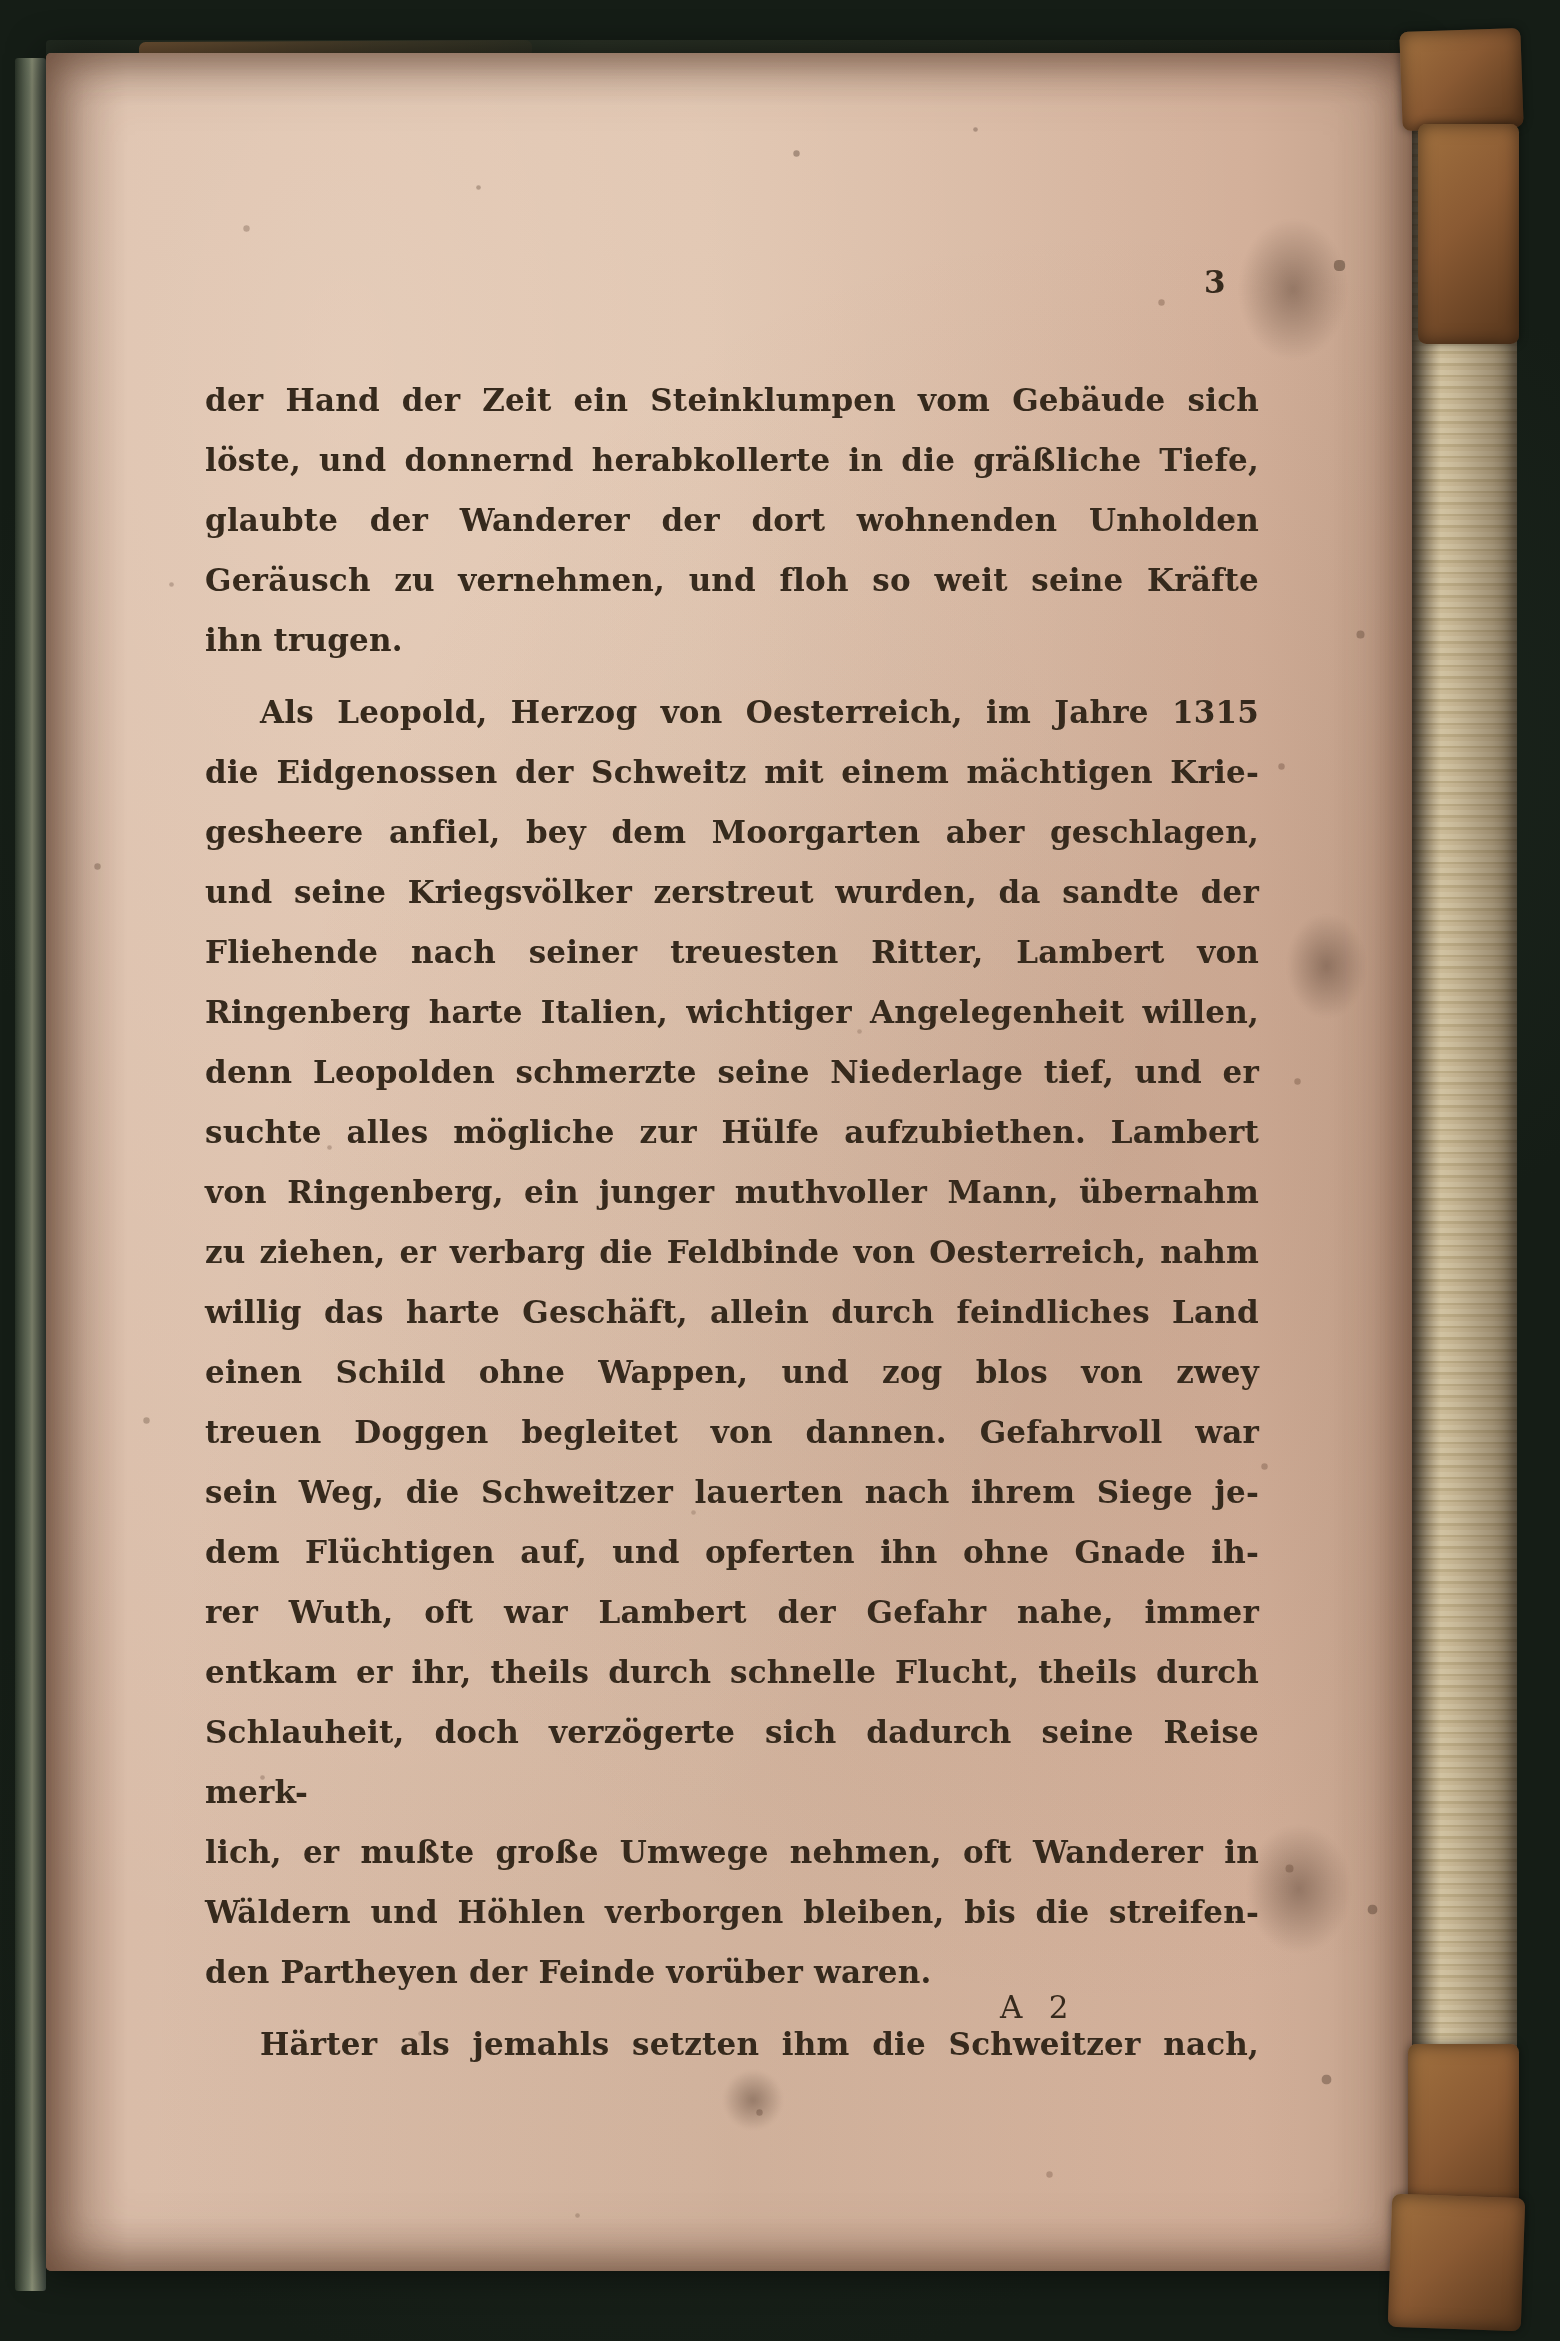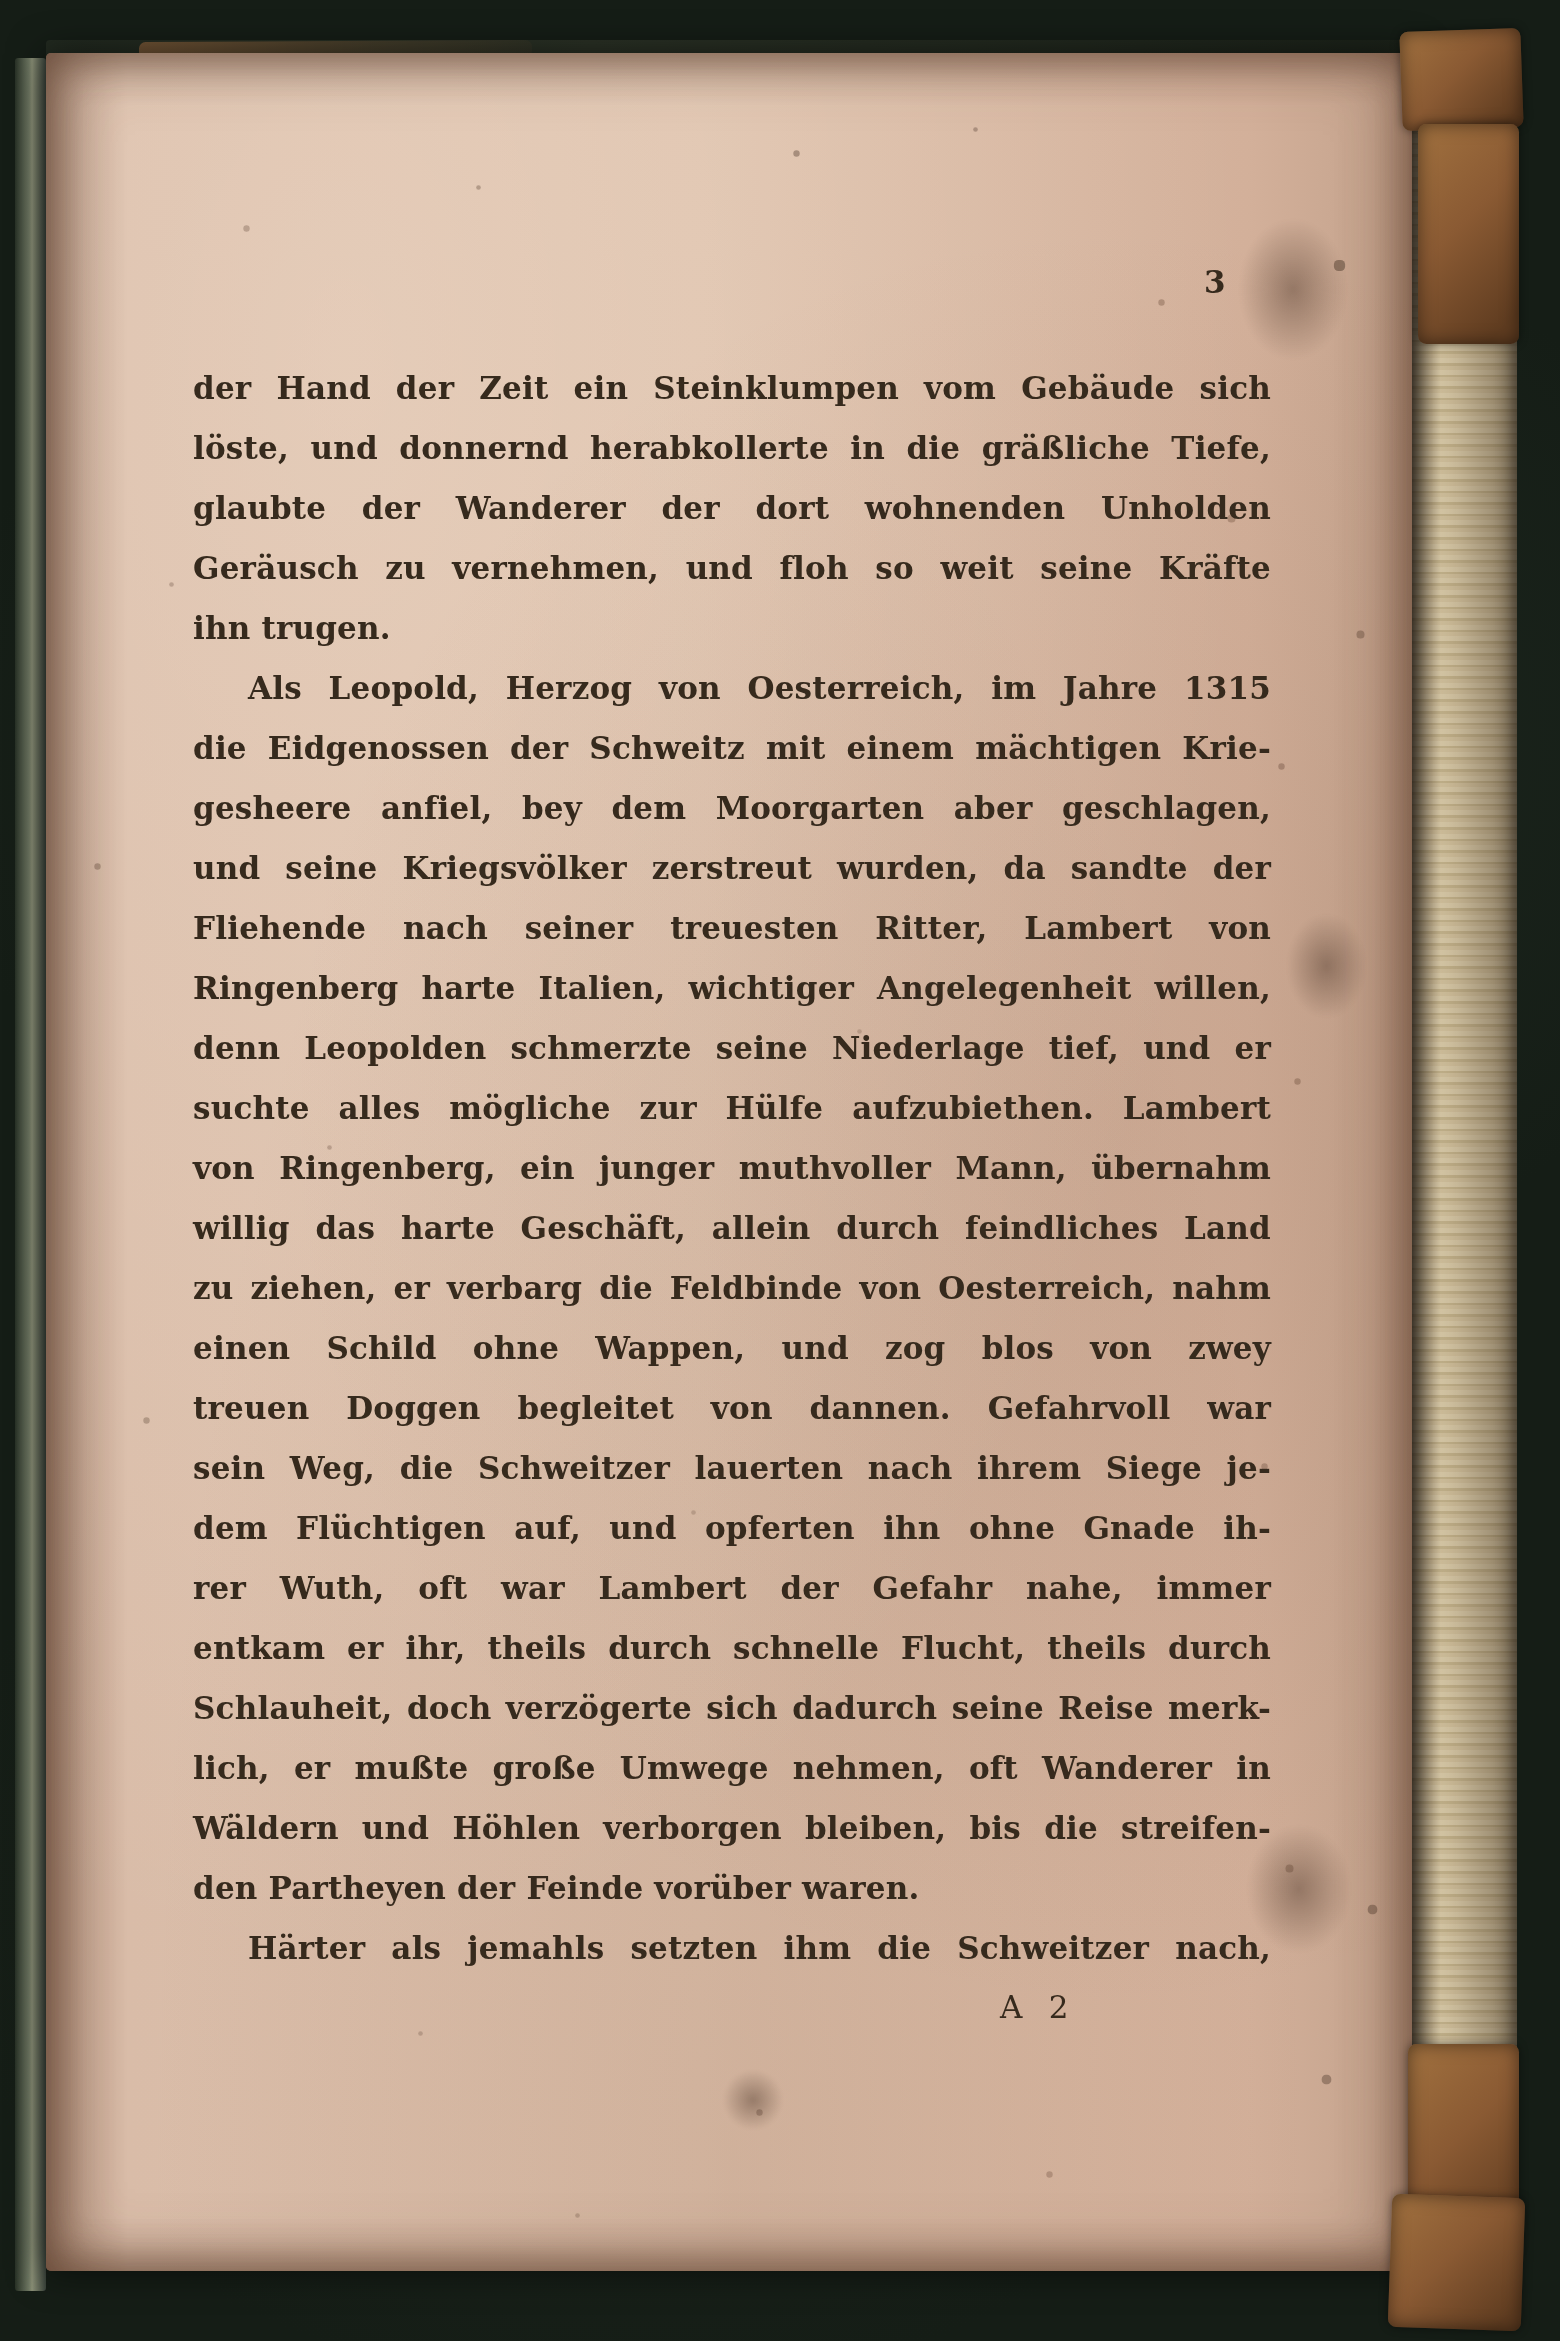--- a/index.html
+++ b/index.html
@@ -146,21 +146,21 @@
   }
   .text-block {
     position: absolute;
     left: 147px; top: 305px; width: 1078px;
     color: var(--ink, #362a1d);
     font-size: 31px;
     line-height: 60px;
     font-weight: bold;
     letter-spacing: 0.2px;
   }
-  .paragraph { margin: 0; }
+  .paragraph { margin: 12px; }
   .line {
     text-align: justify;
     text-align-last: justify;
   }
   .line.first-line { text-indent: 55px; }
   .line.last-line  { text-align-last: left; }
   .signature {
     position: absolute;
     top: 1936px; left: 954px;
     font-size: 31px;
@@ -197,22 +197,22 @@
         <div class="paragraph">
           <div class="line first-line">Als Leopold, Herzog von Oesterreich, im Jahre 1315</div>
           <div class="line">die Eidgenossen der Schweitz mit einem mächtigen Krie-</div>
           <div class="line">gesheere anfiel, bey dem Moorgarten aber geschlagen,</div>
           <div class="line">und seine Kriegsvölker zerstreut wurden, da sandte der</div>
           <div class="line">Fliehende nach seiner treuesten Ritter, Lambert von</div>
           <div class="line">Ringenberg harte Italien, wichtiger Angelegenheit willen,</div>
           <div class="line">denn Leopolden schmerzte seine Niederlage tief, und er</div>
           <div class="line">suchte alles mögliche zur Hülfe aufzubiethen. Lambert</div>
           <div class="line">von Ringenberg, ein junger muthvoller Mann, übernahm</div>
+          <div class="line">zu ziehen, er verbarg die Feldbinde von Oesterreich, nahm</div>
           <div class="line">willig das harte Geschäft, allein durch feindliches Land</div>
-          <div class="line">zu ziehen, er verbarg die Feldbinde von Oesterreich, nahm</div>
           <div class="line">einen Schild ohne Wappen, und zog blos von zwey</div>
           <div class="line">treuen Doggen begleitet von dannen. Gefahrvoll war</div>
           <div class="line">sein Weg, die Schweitzer lauerten nach ihrem Siege je-</div>
           <div class="line">dem Flüchtigen auf, und opferten ihn ohne Gnade ih-</div>
           <div class="line">rer Wuth, oft war Lambert der Gefahr nahe, immer</div>
           <div class="line">entkam er ihr, theils durch schnelle Flucht, theils durch</div>
           <div class="line">Schlauheit, doch verzögerte sich dadurch seine Reise merk-</div>
           <div class="line">lich, er mußte große Umwege nehmen, oft Wanderer in</div>
           <div class="line">Wäldern und Höhlen verborgen bleiben, bis die streifen-</div>
           <div class="line last-line">den Partheyen der Feinde vorüber waren.</div>

